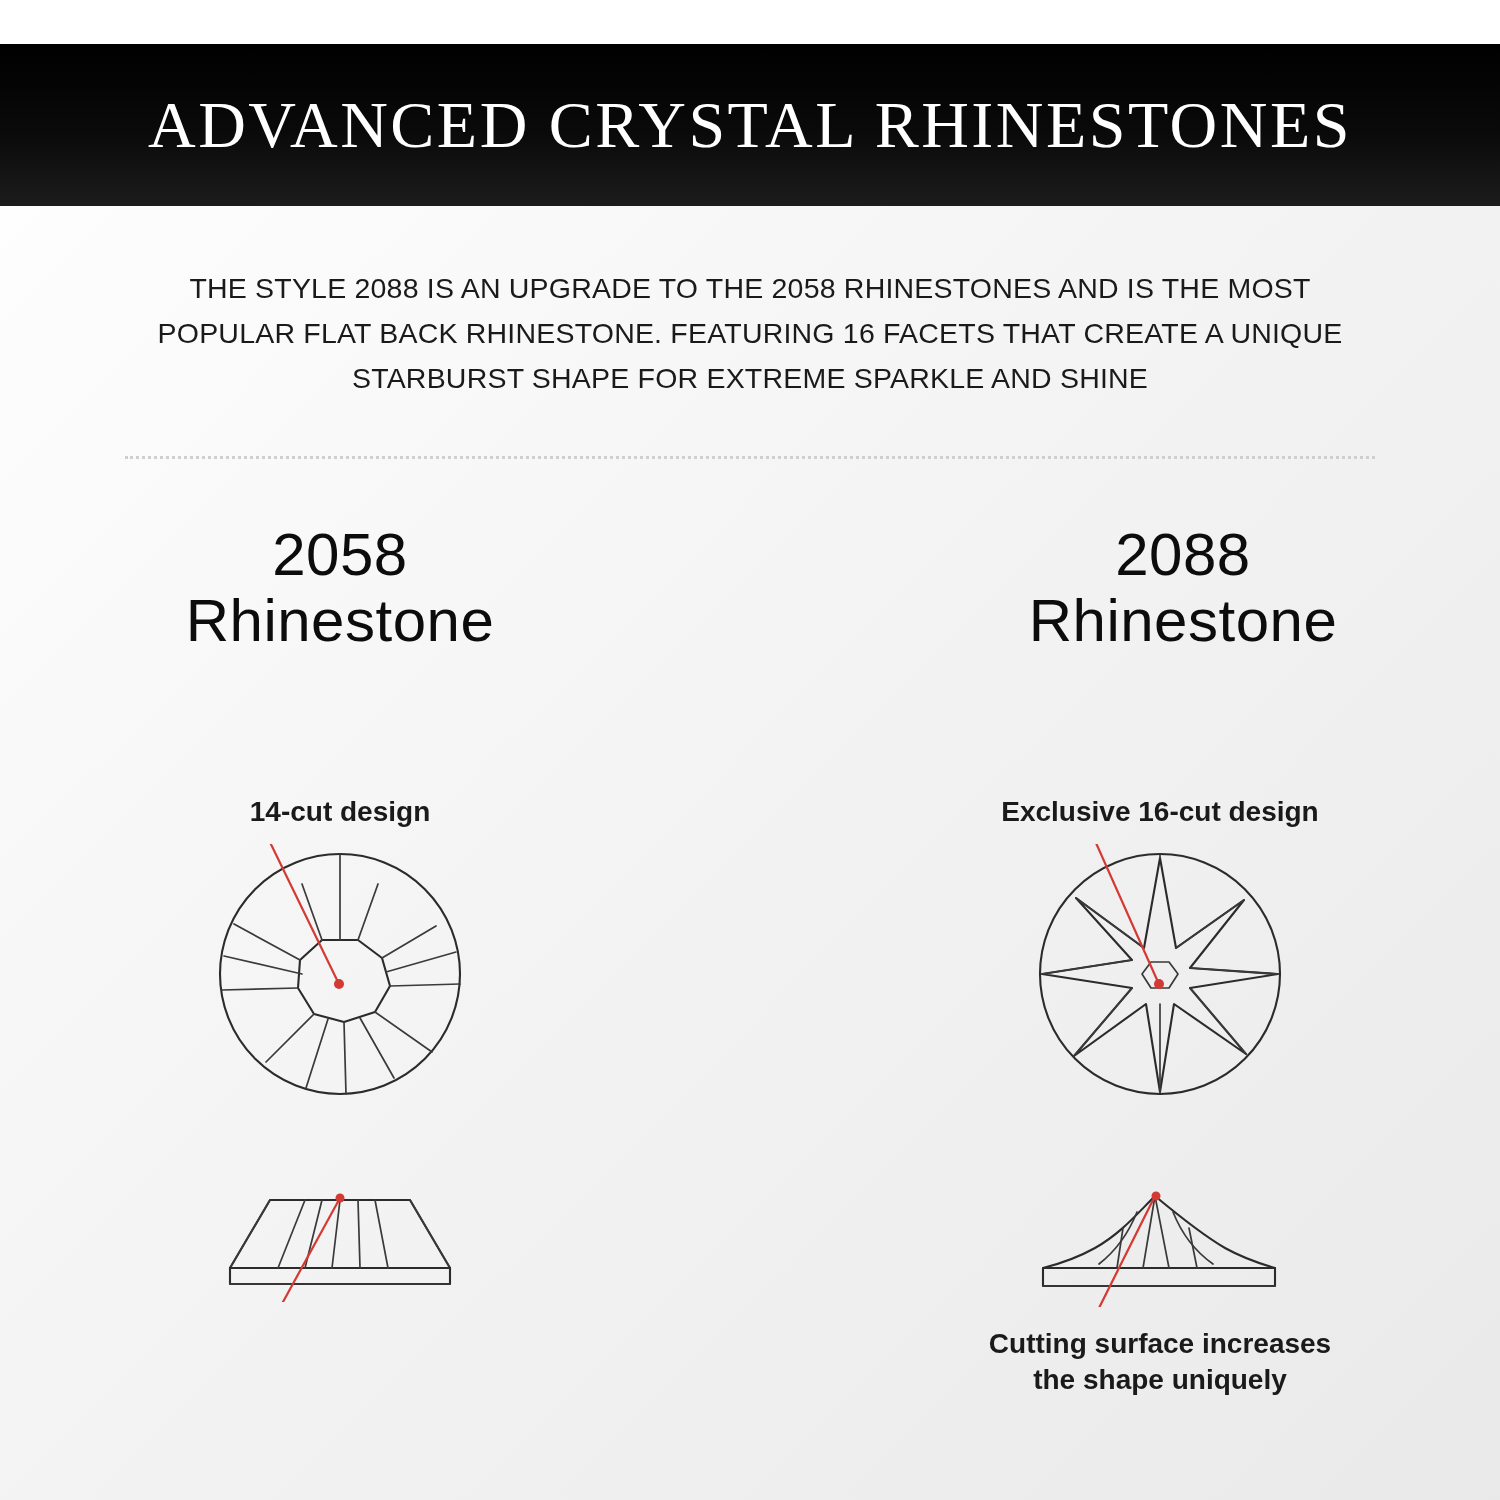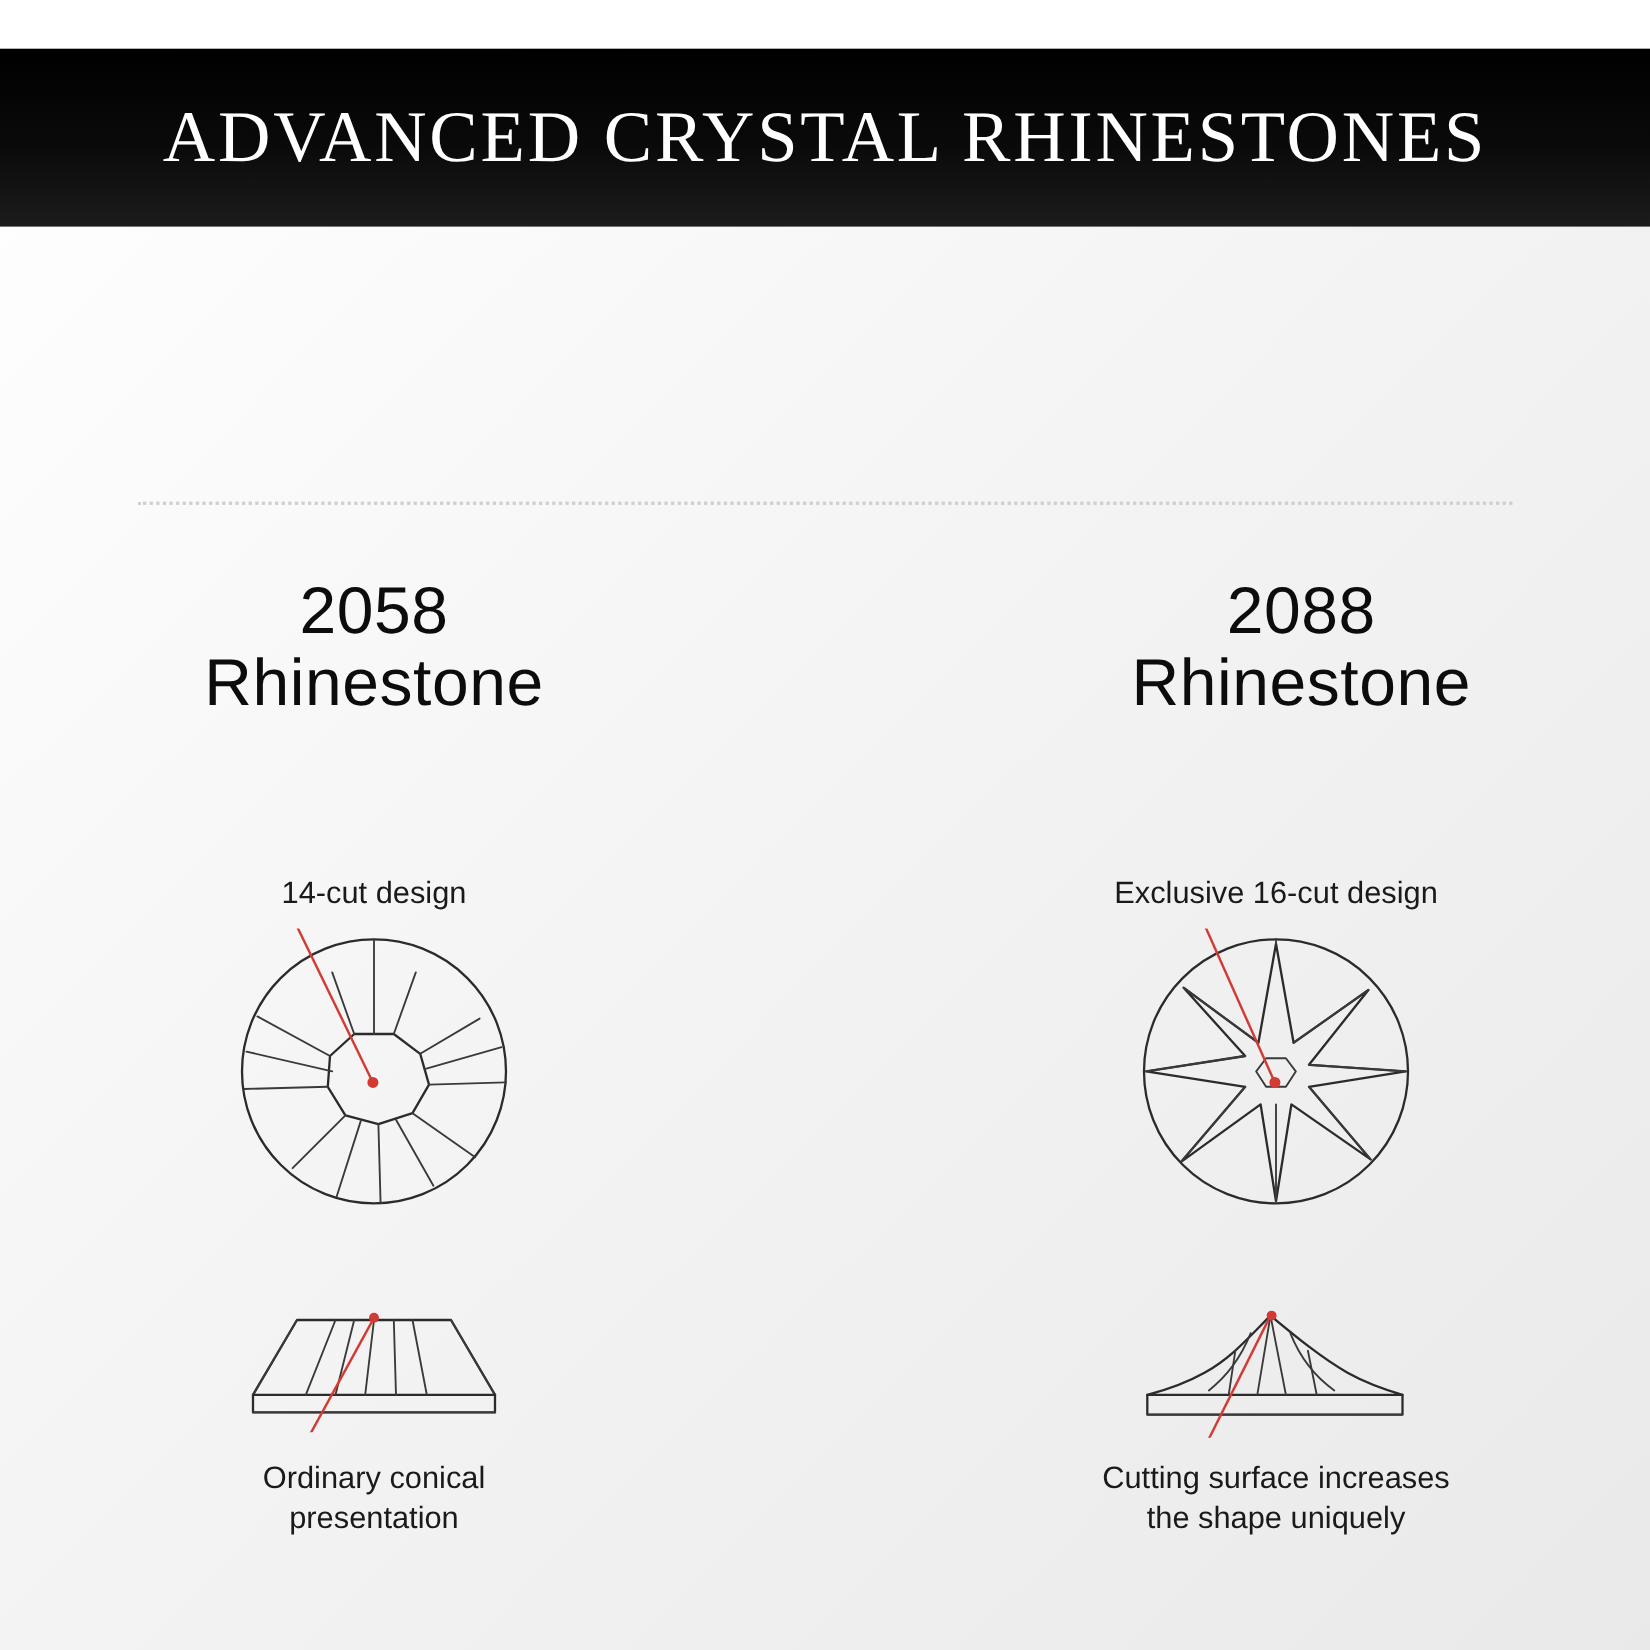--- a/index.html
+++ b/index.html
@@ -77,20 +77,21 @@
     color: #0c0c0c;
     font-weight: 400;
     letter-spacing: 0.5px;
   }
 
   .caption {
     font-size: 28px;
     line-height: 36px;
     color: #1a1a1a;
     text-align: center;
+    font-weight: bold;
   }
 
   svg { display: block; }
 
   .gem-svg {
     position: absolute;
     left: 50%;
     transform: translateX(-50%);
   }
 
@@ -119,20 +120,21 @@
 </style>
 </head>
 <body>
 
 <div id="page">
 
   <div class="header-bar">
     <div class="header-title">ADVANCED CRYSTAL RHINESTONES</div>
   </div>
 
+  <div class="intro">THE STYLE 2088 IS AN UPGRADE TO THE 2058 RHINESTONES AND IS THE MOST POPULAR FLAT BACK RHINESTONE. FEATURING 16 FACETS THAT CREATE A UNIQUE STARBURST SHAPE FOR EXTREME SPARKLE AND SHINE</div>
 
   <div class="divider"></div>
 
   <div class="column left">
     <div class="col-title">2058</div>
     <div class="col-title">Rhinestone</div>
   </div>
 
   <div class="caption" style="position:absolute; left:30px; top:750px; width:620px;">14-cut design</div>
 
@@ -169,24 +171,20 @@
     <line class="facet-thin" x1="165" y1="28" x2="178" y2="96"></line>
     <line class="facet-thin" x1="112" y1="28" x2="95" y2="96"></line>
     <line class="facet-thin" x1="148" y1="28" x2="150" y2="96"></line>
     <path class="facet" d="M20,96 L20,112 L240,112 L240,96"></path>
     <line class="facet-thin" x1="20" y1="112" x2="240" y2="112"></line>
 
     <line class="leader" x1="130" y1="26" x2="62" y2="150"></line>
     <circle class="dot" cx="130" cy="26" r="4.5"></circle>
   </svg>
 
-  <div class="caption" style="position:absolute; left:30px; top:1282px; width:620px;">
-    <span>Ordinary conical</span><br>
-    <span>presentation</span>
-  </div>
 
   <div class="column right">
     <div class="col-title">2088</div>
     <div class="col-title">Rhinestone</div>
   </div>
 
   <div class="caption" style="position:absolute; left:850px; top:750px; width:620px;">Exclusive 16-cut design</div>
 
   <svg class="gem-svg" style="left:1160px; top:800px;" width="260" height="260" viewBox="0 0 260 260">
     <circle class="facet" cx="130" cy="130" r="120"></circle>

